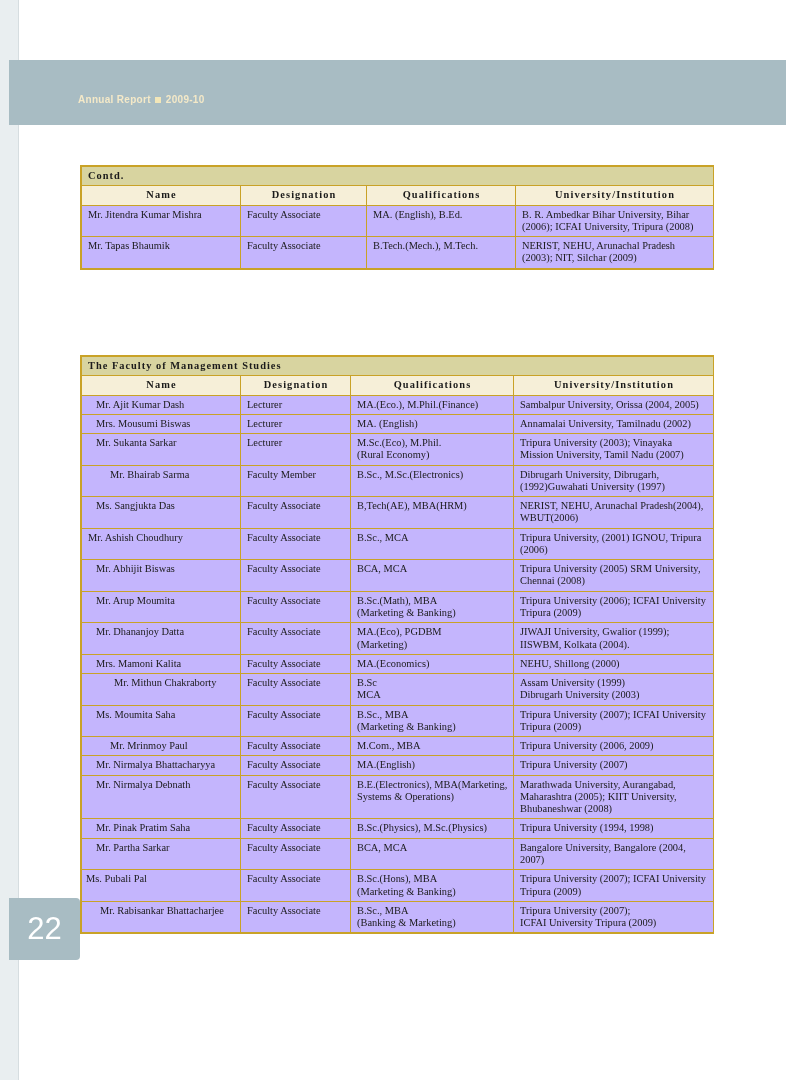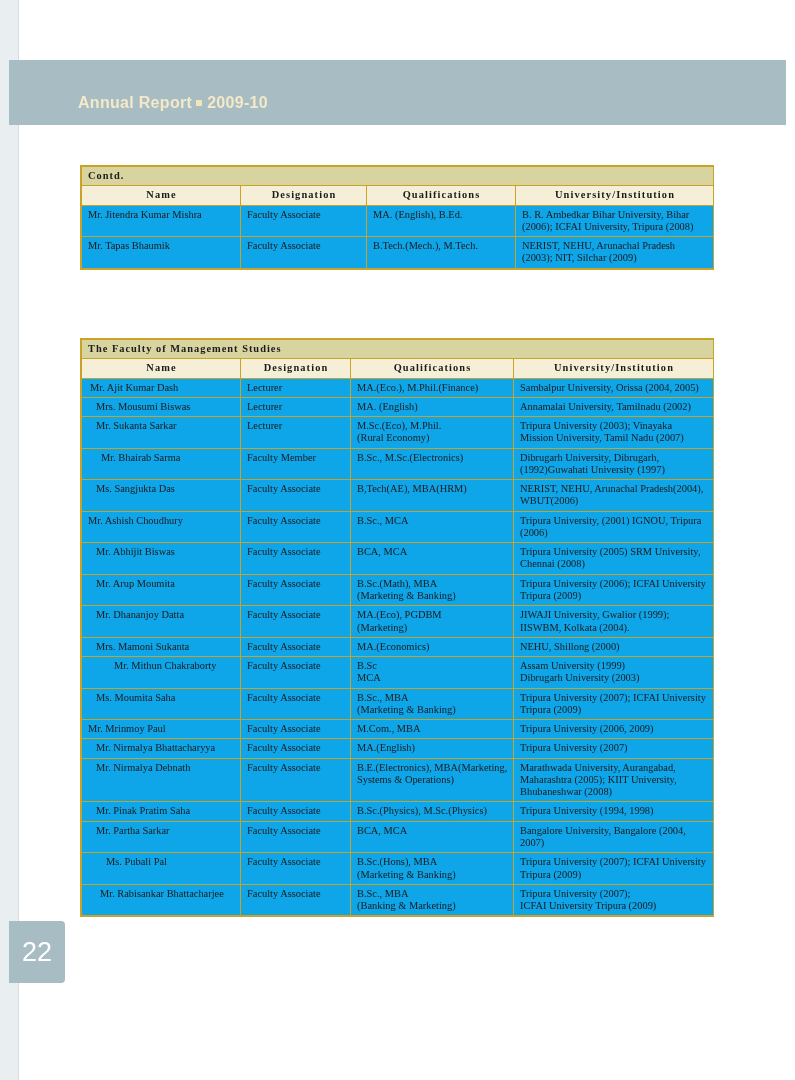--- a/index.html
+++ b/index.html
@@ -44,60 +44,60 @@
     top: 60px;
     width: 777px;
     height: 65px;
     background: #a8bcc3;
   }
   .header-text {
     position: absolute;
     left: 78px;
     top: 94px;
     font-family: "Liberation Sans", sans-serif;
-    font-size: 16px;
+    font-size: 10px;
     font-weight: bold;
     letter-spacing: 0.3px;
     color: #f4e9c8;
   }
   .header-text .sq {
     display: inline-block;
     width: 6px;
     height: 6px;
     background: #f2e6b8;
     margin: 0 5px 1px 4px;
     vertical-align: middle;
   }
   
   .page-num {
     position: absolute;
     left: 9px;
-    top: 921px;
-    width: 56px;
+    top: 898px;
+    width: 71px;
     height: 62px;
     background: #a8bcc3;
     border-radius: 0 4px 4px 0;
     color: #ffffff;
     font-family: "Liberation Sans", sans-serif;
-    font-size: 27px;
+    font-size: 31px;
     display: flex;
     align-items: center;
     justify-content: center;
   }
 
   
   .tbl-wrap {
     position: absolute;
     border: 1px solid #c9a227;
   }
   table.doc {
     border-collapse: collapse;
     table-layout: fixed;
     width: 100%;
-    background: #0ea5e9;
+    background: #c4b5fd;
   }
   table.doc td, table.doc th {
     border: 1px solid #c9a227;
     vertical-align: top;
     padding: 3px 5px 3px 6px;
     font-size: 10.4px;
     line-height: 1.18;
     color: #1b1b1b;
     font-family: "Liberation Serif", serif;
   }
@@ -161,59 +161,59 @@
         <tr>
           <td class="nowrapcell">Mr. Tapas Bhaumik</td>
           <td class="nowrapcell centerpad">Faculty Associate</td>
           <td class="nowrapcell">B.Tech.(Mech.), M.Tech.</td>
           <td class="nowrapcell">NERIST, NEHU, Arunachal Pradesh (2003); NIT, Silchar (2009)</td>
         </tr>
       </tbody>
     </table>
   </div>
 
-  <div class="tbl-wrap" style="left:80px; top:338px; width:632px;">
+  <div class="tbl-wrap" style="left:80px; top:355px; width:632px;">
     <table class="doc">
       <colgroup>
         <col style="width:159px">
         <col style="width:110px">
         <col style="width:163px">
         <col style="width:200px">
       </colgroup>
       <tbody id="mgmt-body">
         <tr class="caption-row">
           <td colspan="4">The Faculty of Management Studies</td>
         </tr>
         <tr class="head-row">
           <th>Name</th>
           <th>Designation</th>
           <th>Qualifications</th>
           <th>University/Institution</th>
         </tr>
           <tr>
-            <td class="nowrapcell" style="padding-left: 8px;">Mr. Ajit Kumar Dash</td>
+            <td class="nowrapcell" style="padding-left: 14px;">Mr. Ajit Kumar Dash</td>
             <td class="nowrapcell">Lecturer</td>
             <td class="nowrapcell">MA.(Eco.), M.Phil.(Finance)</td>
             <td class="nowrapcell">Sambalpur University, Orissa (2004, 2005)</td>
           </tr>
           <tr>
             <td class="nowrapcell" style="padding-left: 14px; margin-left: 23px;">Mrs. Mousumi Biswas</td>
             <td class="nowrapcell">Lecturer</td>
             <td class="nowrapcell">MA. (English)</td>
             <td class="nowrapcell">Annamalai University, Tamilnadu (2002)</td>
           </tr>
           <tr>
             <td class="nowrapcell" style="padding-left: 14px;">Mr. Sukanta Sarkar</td>
             <td class="nowrapcell">Lecturer</td>
             <td class="nowrapcell">M.Sc.(Eco), M.Phil.
 (Rural Economy)</td>
             <td class="nowrapcell">Tripura University (2003); Vinayaka Mission University, Tamil Nadu (2007)</td>
           </tr>
           <tr>
-            <td class="nowrapcell" style="padding-left: 19px; margin-left: 16px;">Mr. Bhairab Sarma</td>
+            <td class="nowrapcell" style="padding-left: 28px; margin-left: 16px;">Mr. Bhairab Sarma</td>
             <td class="nowrapcell">Faculty Member</td>
             <td class="nowrapcell">B.Sc., M.Sc.(Electronics)</td>
             <td class="nowrapcell">Dibrugarh University, Dibrugarh, (1992)Guwahati University (1997)</td>
           </tr>
           <tr>
             <td class="nowrapcell" style="padding-left: 14px;">Ms. Sangjukta Das</td>
             <td class="nowrapcell">Faculty Associate</td>
             <td class="nowrapcell">B,Tech(AE), MBA(HRM)</td>
             <td class="nowrapcell">NERIST,  NEHU, Arunachal Pradesh(2004), WBUT(2006)</td>
           </tr>
@@ -237,42 +237,42 @@
             <td class="nowrapcell">Tripura University (2006); ICFAI University Tripura (2009)</td>
           </tr>
           <tr>
             <td class="nowrapcell" style="padding-left: 14px;">Mr. Dhananjoy Datta</td>
             <td class="nowrapcell">Faculty Associate</td>
             <td class="nowrapcell">MA.(Eco), PGDBM
 (Marketing)</td>
             <td class="nowrapcell">JIWAJI  University, Gwalior (1999); IISWBM, Kolkata (2004).</td>
           </tr>
           <tr>
-            <td class="nowrapcell" style="padding-left: 14px;">Mrs. Mamoni Sukanta</td>
+            <td class="nowrapcell" style="padding-left: 14px;">Mrs. Mamoni Kalita</td>
             <td class="nowrapcell">Faculty Associate</td>
             <td class="nowrapcell">MA.(Economics)</td>
             <td class="nowrapcell">NEHU, Shillong (2000)</td>
           </tr>
           <tr>
             <td class="nowrapcell" style="padding-left: 32px;">Mr. Mithun Chakraborty</td>
             <td class="nowrapcell">Faculty Associate</td>
             <td class="nowrapcell">B.Sc
 MCA</td>
             <td class="nowrapcell">Assam University (1999)
 Dibrugarh University (2003)</td>
           </tr>
           <tr>
             <td class="nowrapcell" style="padding-left: 14px;">Ms. Moumita Saha</td>
             <td class="nowrapcell">Faculty Associate</td>
             <td class="nowrapcell">B.Sc., MBA
 (Marketing &amp; Banking)</td>
             <td class="nowrapcell">Tripura University (2007); ICFAI University Tripura  (2009)</td>
           </tr>
           <tr>
-            <td class="nowrapcell" style="padding-left: 6px;">Mr. Mrinmoy Paul</td>
+            <td class="nowrapcell" style="padding-left: 28px;">Mr. Mrinmoy Paul</td>
             <td class="nowrapcell">Faculty Associate</td>
             <td class="nowrapcell">M.Com., MBA</td>
             <td class="nowrapcell">Tripura University (2006, 2009)</td>
           </tr>
           <tr>
             <td class="nowrapcell" style="padding-left: 14px;">Mr. Nirmalya Bhattacharyya</td>
             <td class="nowrapcell">Faculty Associate</td>
             <td class="nowrapcell">MA.(English)</td>
             <td class="nowrapcell">Tripura University (2007)</td>
           </tr>
@@ -288,21 +288,21 @@
             <td class="nowrapcell">B.Sc.(Physics), M.Sc.(Physics)</td>
             <td class="nowrapcell">Tripura University (1994, 1998)</td>
           </tr>
           <tr>
             <td class="nowrapcell" style="padding-left: 14px;">Mr. Partha Sarkar</td>
             <td class="nowrapcell">Faculty Associate</td>
             <td class="nowrapcell">BCA, MCA</td>
             <td class="nowrapcell">Bangalore University, Bangalore (2004, 2007)</td>
           </tr>
           <tr>
-            <td class="nowrapcell" style="padding-left: 24px;">Ms. Pubali Pal</td>
+            <td class="nowrapcell" style="padding-left: 4px;">Ms. Pubali Pal</td>
             <td class="nowrapcell">Faculty Associate</td>
             <td class="nowrapcell">B.Sc.(Hons), MBA
 (Marketing &amp; Banking)</td>
             <td class="nowrapcell">Tripura University (2007); ICFAI University Tripura  (2009)</td>
           </tr>
           <tr>
             <td class="nowrapcell" style="padding-left: 18px; margin-top: 19px;">Mr. Rabisankar Bhattacharjee</td>
             <td class="nowrapcell">Faculty Associate</td>
             <td class="nowrapcell">B.Sc., MBA
 (Banking &amp; Marketing)</td>

